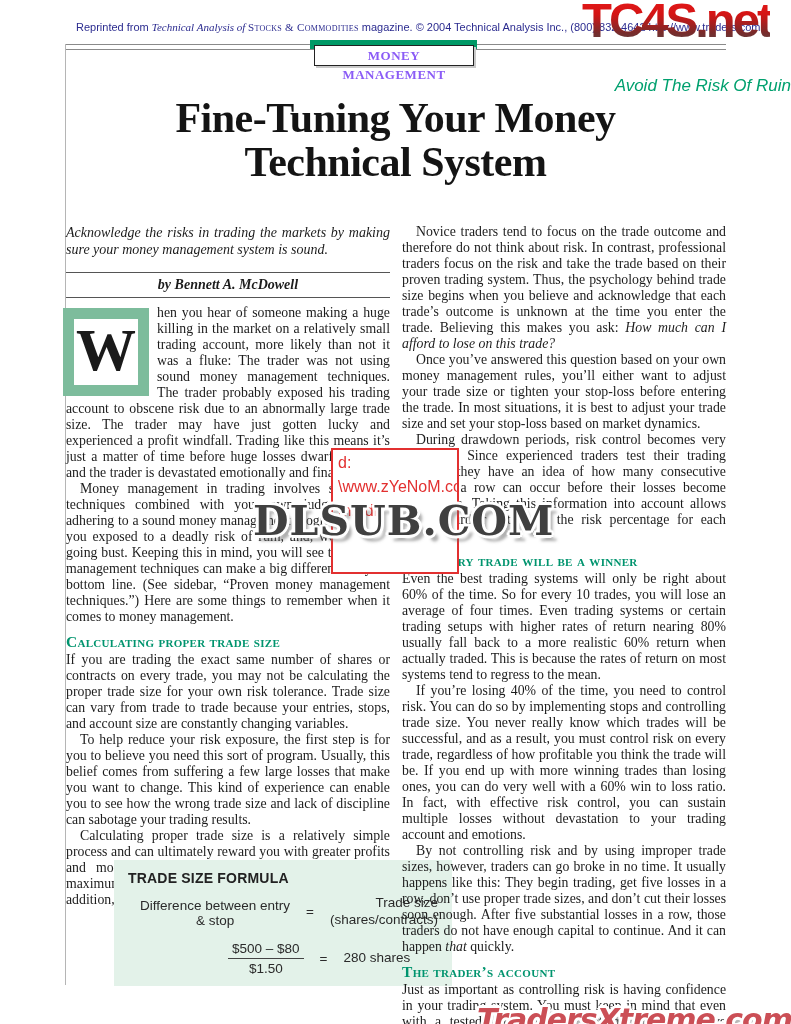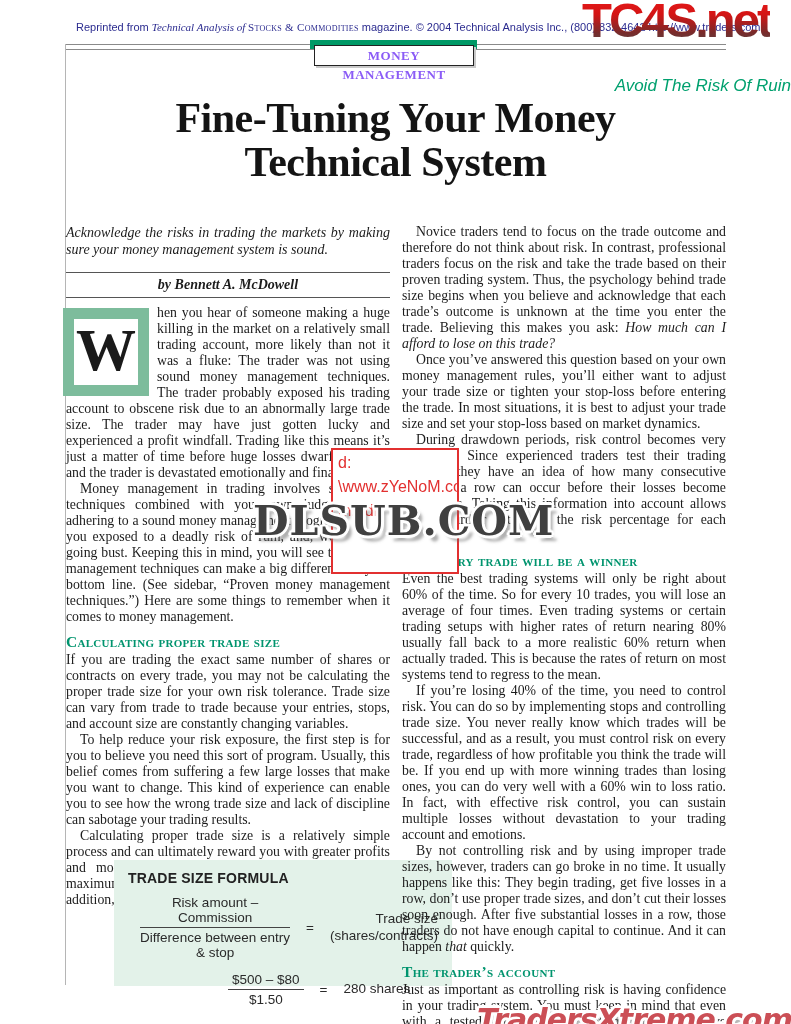--- a/index.html
+++ b/index.html
@@ -133,21 +133,20 @@
     <h2 class="green-head">Calculating proper trade size</h2>
     <p class="body">If you are trading the exact same number of shares or contracts on every trade, you may not be calculating the proper trade size for your own risk tolerance. Trade size can vary from trade to trade because your entries, stops, and account size are constantly changing variables.</p>
     <p class="body indent">To help reduce your risk exposure, the first step is for you to believe you need this sort of program. Usually, this belief comes from suffering a few large losses that make you want to change. This kind of experience can enable you to see how the wrong trade size and lack of discipline can sabotage your trading results.</p>
     <p class="body indent">Calculating proper trade size is a relatively simple process and can ultimately reward you with greater profits and more efficient risk control. You can determine maximum trade size by using the following formula. (In addition, see examples A and B later in this article.)</p>
   </div>
 
   <div class="formula-box">
     <div class="fb-title">TRADE SIZE FORMULA</div>
     <div class="frow">
       <div class="frac">
-        <div class="num">Risk amount – Commission</div>
         <div class="den">Difference between entry &amp; stop</div>
       </div>
       <div class="eq">=</div>
       <div class="fres">
         <div>Trade size</div>
         <div>(shares/contracts)</div>
       </div>
     </div>
     <div class="frow second">
       <div class="frac">

